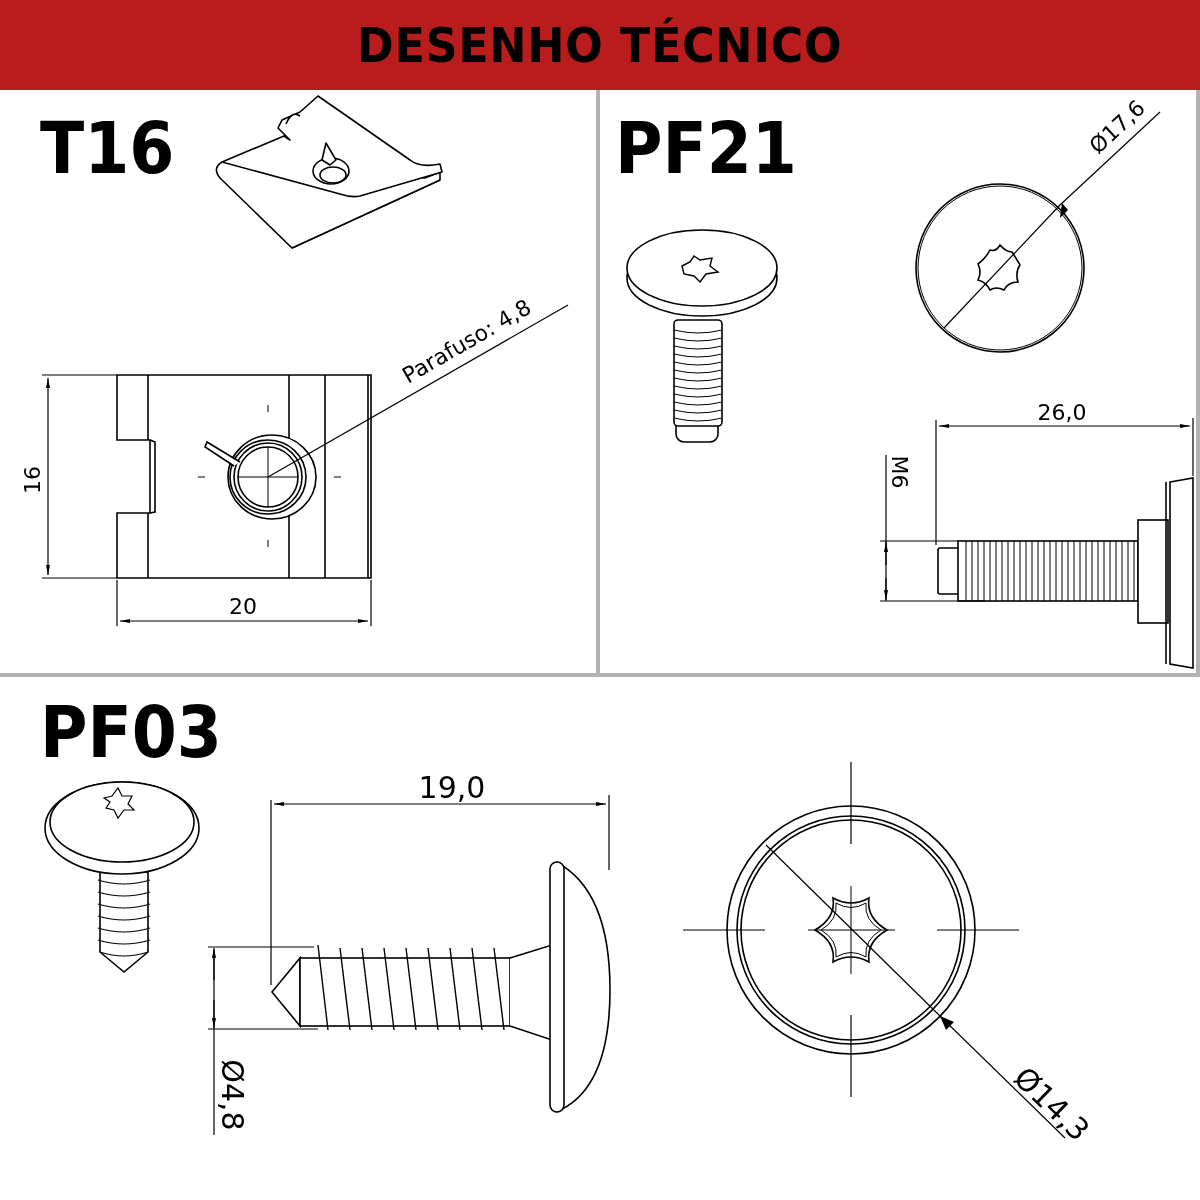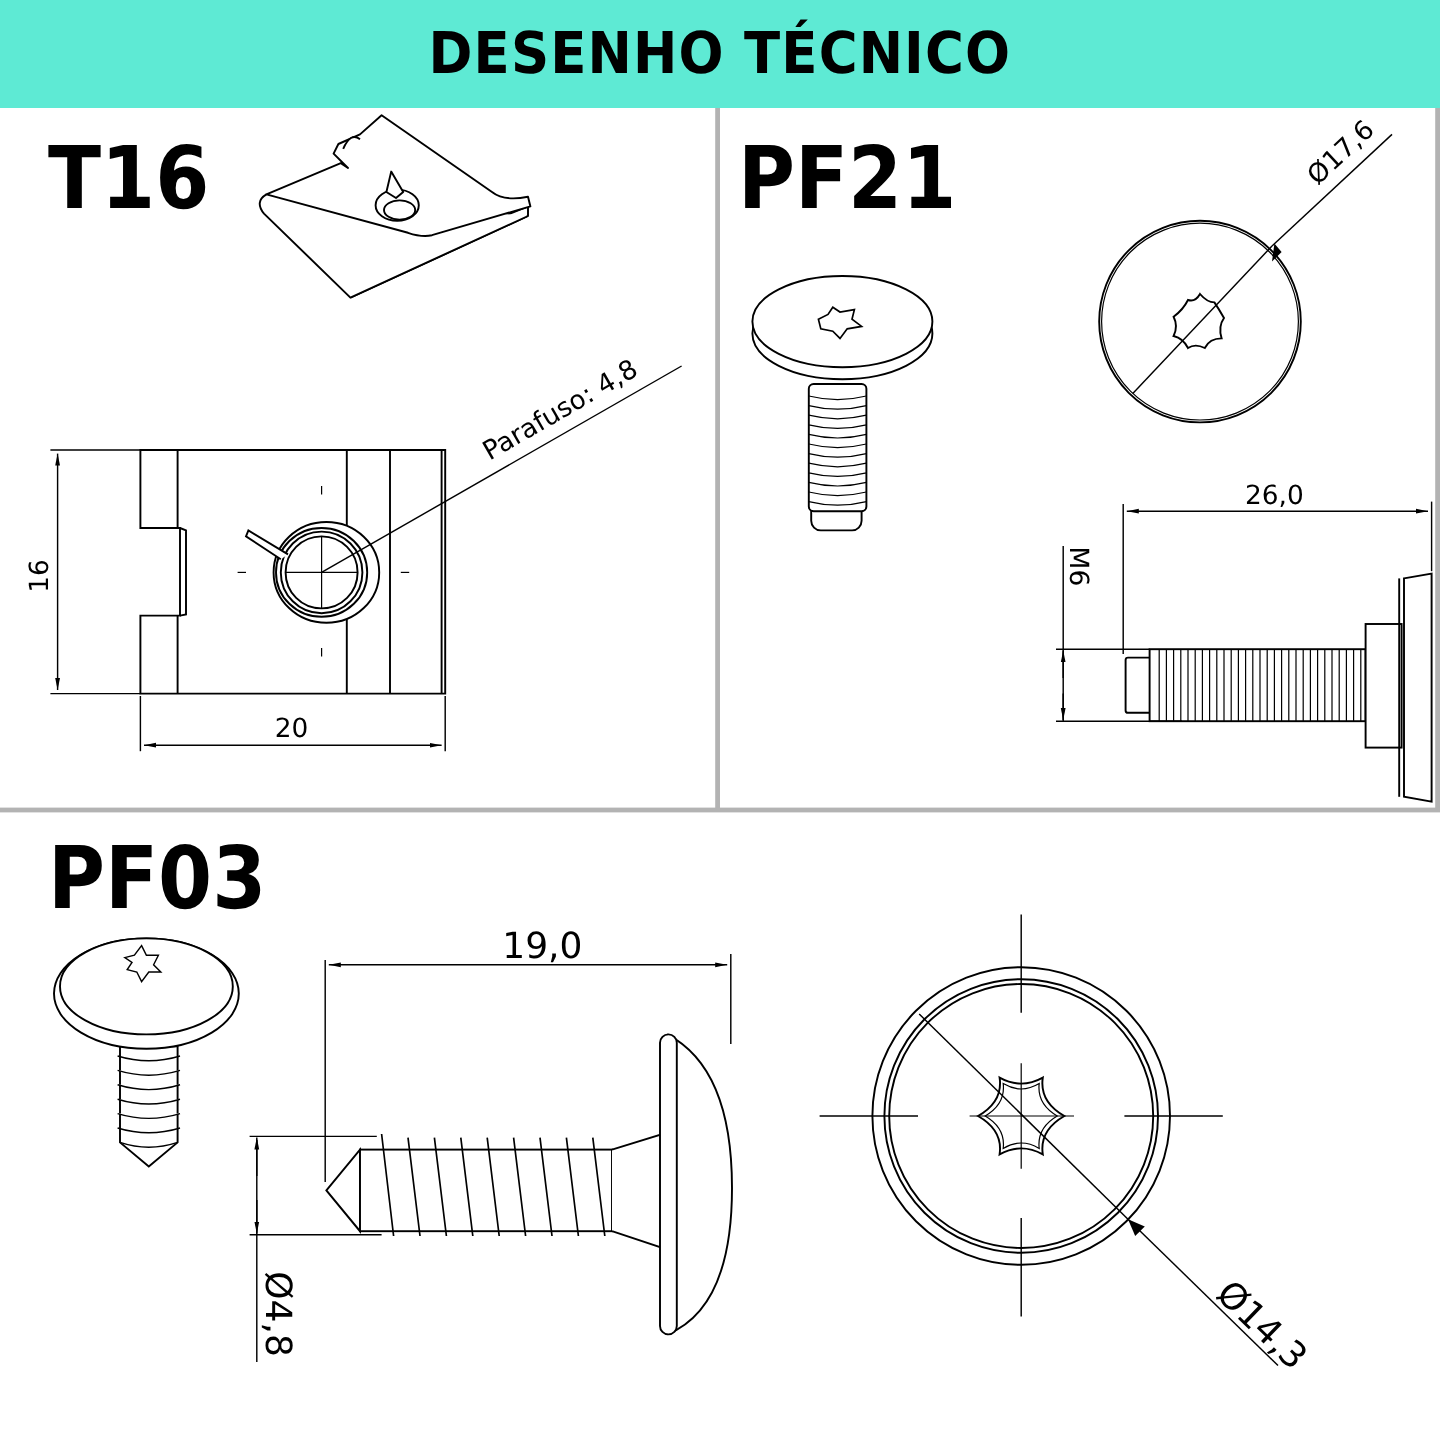--- a/index.html
+++ b/index.html
@@ -1,17 +1,17 @@
 <!DOCTYPE html>
 <html><head>
 <meta charset="utf-8">
 <style>
   html, body { margin: 0; padding: 0; background: #ffffff; }
   body { width: 1200px; height: 1200px; position: relative; overflow: hidden; font-family: "DejaVu Sans", sans-serif; }
-  .header { position: absolute; left: 0; top: 0; width: 1200px; height: 90px; background: #5eead4; display: flex; align-items: center; justify-content: center; }
+  .header { position: absolute; left: 0; top: 0; width: 1200px; height: 90px; background: #b91c1c; display: flex; align-items: center; justify-content: center; }
   .header h1 { margin: 0; font-family: "DejaVu Sans", sans-serif; font-weight: 900; font-size: 48px; letter-spacing: 1px; color: #000; transform: scaleX(0.92); }
   .vdiv { position: absolute; left: 596px; top: 90px; width: 4px; height: 585px; background: #b3b3b3; }
   .hdiv { position: absolute; left: 0; top: 673px; width: 1200px; height: 4px; background: #b3b3b3; }
   .rborder { position: absolute; left: 1196px; top: 90px; width: 4px; height: 585px; background: #b3b3b3; }
   .label { position: absolute; font-family: "DejaVu Sans", sans-serif; font-weight: 900; font-size: 72px; color: #000; line-height: 1; transform: scaleX(0.9); transform-origin: left top; }
   svg { position: absolute; left: 0; top: 0; }
   .dimtext { font-family: "DejaVu Sans", sans-serif; font-size: 22px; fill: #000; }
   .dimtext-lg { font-family: "DejaVu Sans", sans-serif; font-size: 30px; fill: #000; }
 </style>
 </head>

